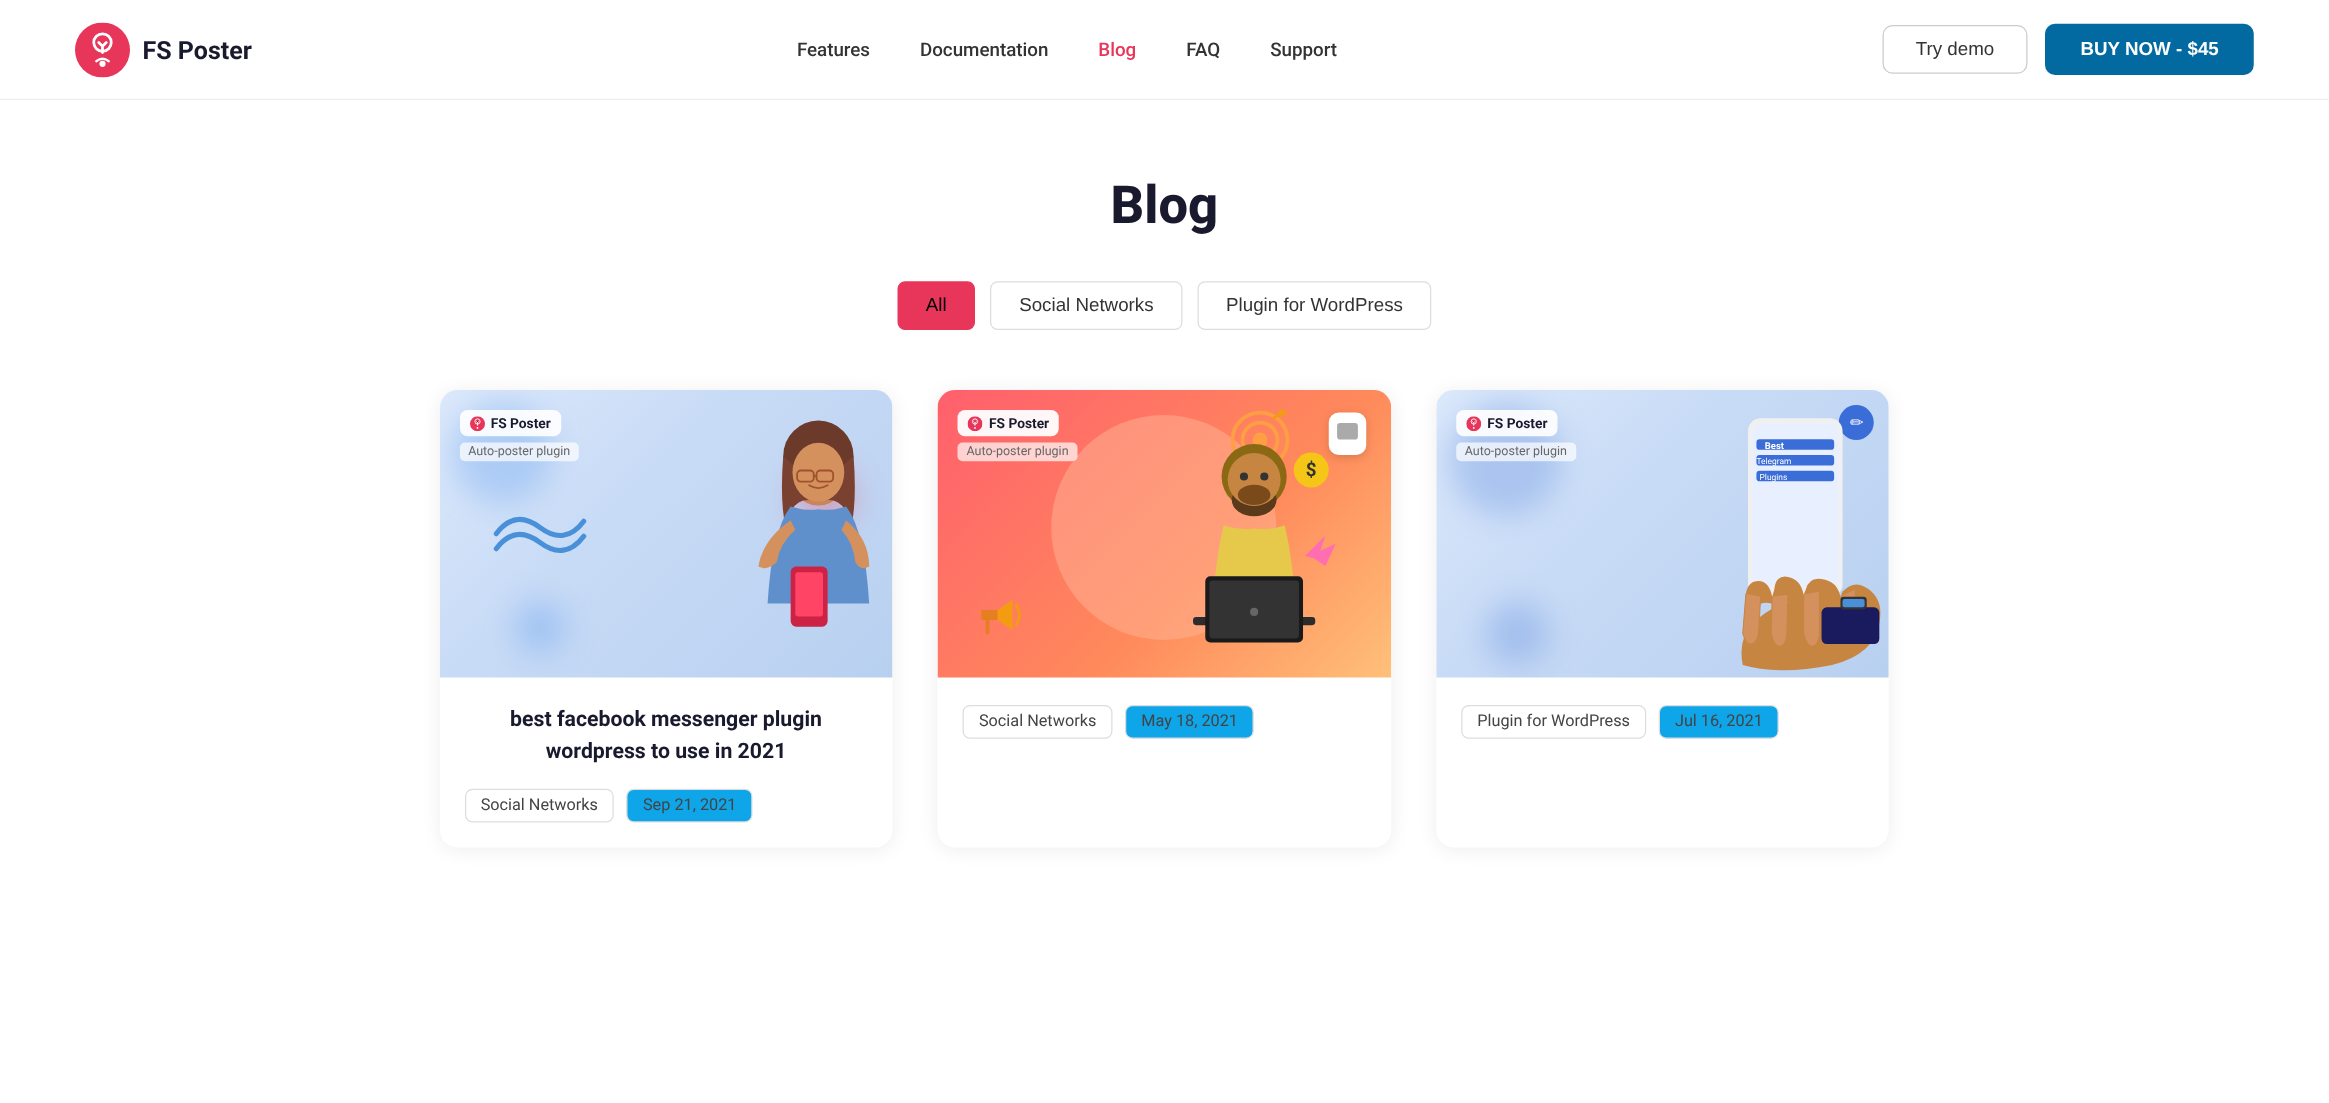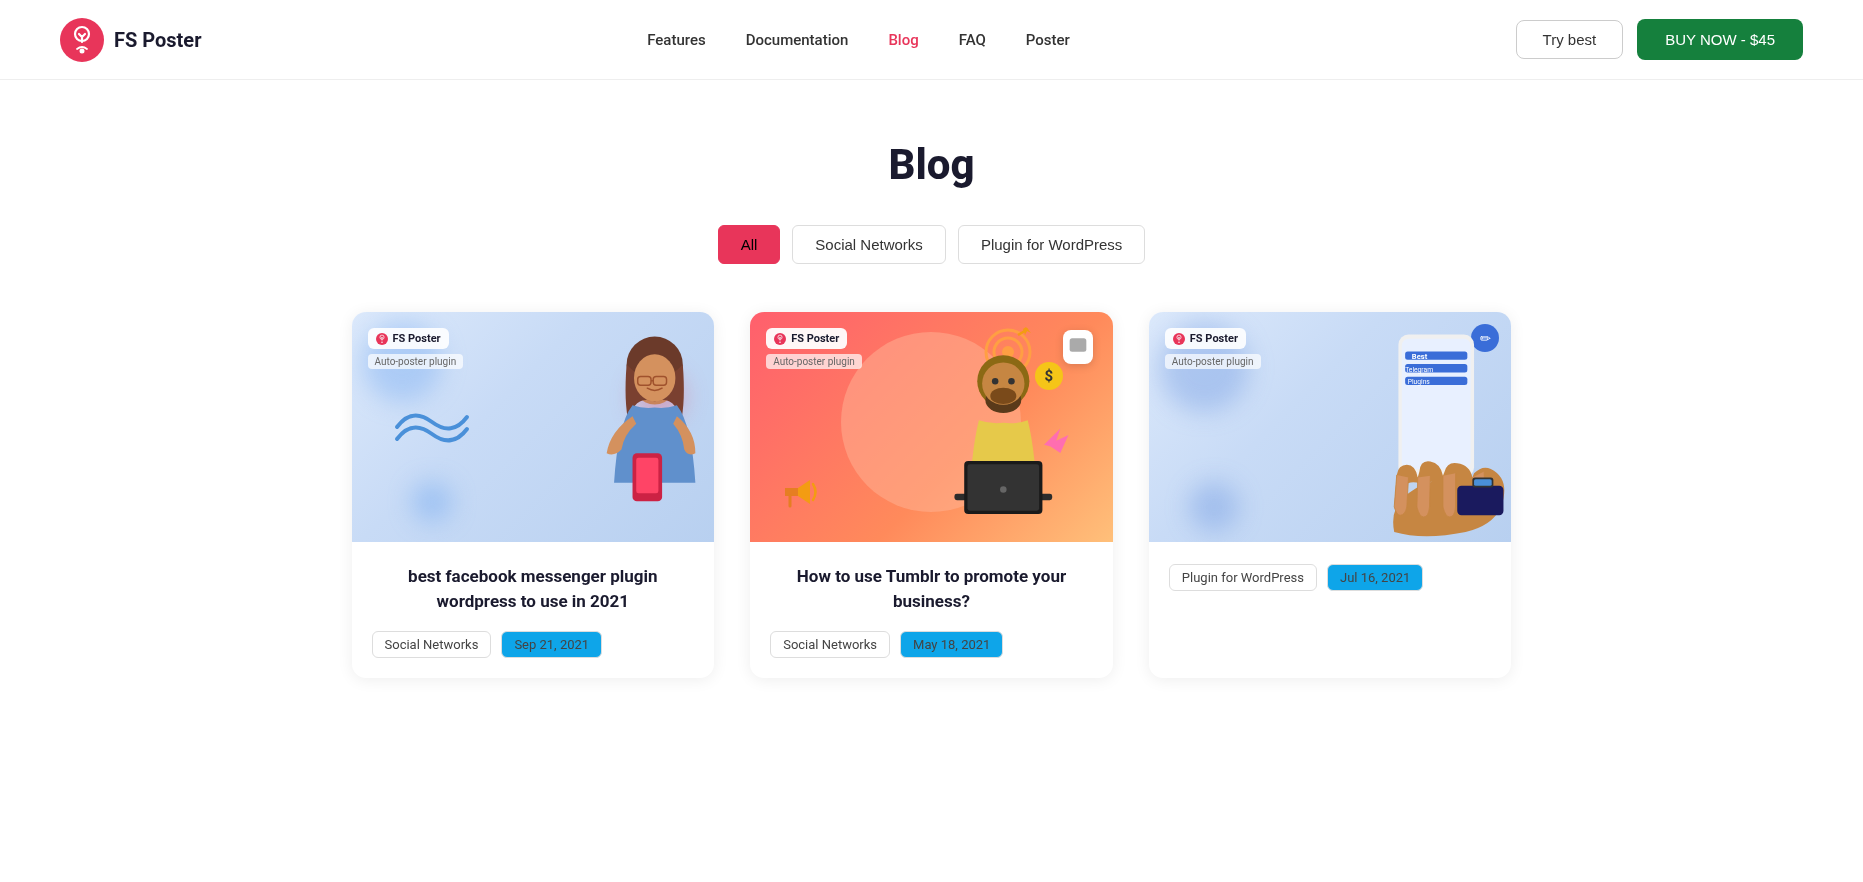--- a/index.html
+++ b/index.html
@@ -56,27 +56,27 @@
       border: 1.5px solid #ccc;
       background: #fff;
       color: #333;
       padding: 10px 26px;
       border-radius: 8px;
       font-size: 15px;
       font-weight: 500;
       cursor: pointer;
     }
     .btn-buy-now {
-      background: #15803d;
+      background: #0369a1;
       color: #fff;
       border: none;
       padding: 12px 28px;
       border-radius: 8px;
       font-size: 15px;
-      font-weight: 400;
+      font-weight: 700;
       cursor: pointer;
     }
 
     
     .main {
       max-width: 1200px;
       margin: 0 auto;
       padding: 60px 20px 80px;
     }
     .page-title {
@@ -210,25 +210,25 @@
       <path d="M17 31 Q22 27 27 31" stroke="white" stroke-width="1.8" fill="none" stroke-linecap="round"></path>
     </svg>
     <span class="logo-text">FS Poster</span>
   </a>
 
   <nav class="nav">
     <a href="#">Features</a>
     <a href="#">Documentation</a>
     <a href="#" class="active">Blog</a>
     <a href="#">FAQ</a>
-    <a href="#">Poster</a>
+    <a href="#">Support</a>
   </nav>
 
   <div class="header-actions">
-    <button class="btn-try-demo">Try best</button>
+    <button class="btn-try-demo">Try demo</button>
     <button class="btn-buy-now">BUY NOW - $45</button>
   </div>
 </header>
 
 <main class="main">
   <h1 class="page-title">Blog</h1>
 
   <div class="filter-tabs">
     <button class="filter-btn active">All</button>
     <button class="filter-btn">Social Networks</button>
@@ -357,21 +357,20 @@
         </svg>
 
         <svg style="position:absolute;left:30px;bottom:30px;" width="40" height="40" viewBox="0 0 40 40" fill="none">
           <path d="M5 16 L18 16 L30 8 L30 32 L18 24 L5 24 Z" fill="#f39c12"></path>
           <rect x="5" y="16" width="13" height="8" fill="#e67e22"></rect>
           <line x1="10" y1="24" x2="10" y2="34" stroke="#e67e22" stroke-width="3" stroke-linecap="round"></line>
           <path d="M33 12 Q38 20 33 28" stroke="#f39c12" stroke-width="2.5" fill="none" stroke-linecap="round"></path>
         </svg>
       </div>
       <div class="card-body">
-        <p class="card-title">How to use Tumblr to promote your business?</p>
         <div class="card-meta">
           <span class="card-tag">Social Networks</span>
           <span class="card-date">May 18, 2021</span>
         </div>
       </div>
     </div>
 
     <div class="blog-card">
       <div class="card-image-wrap card-img-3">
 

